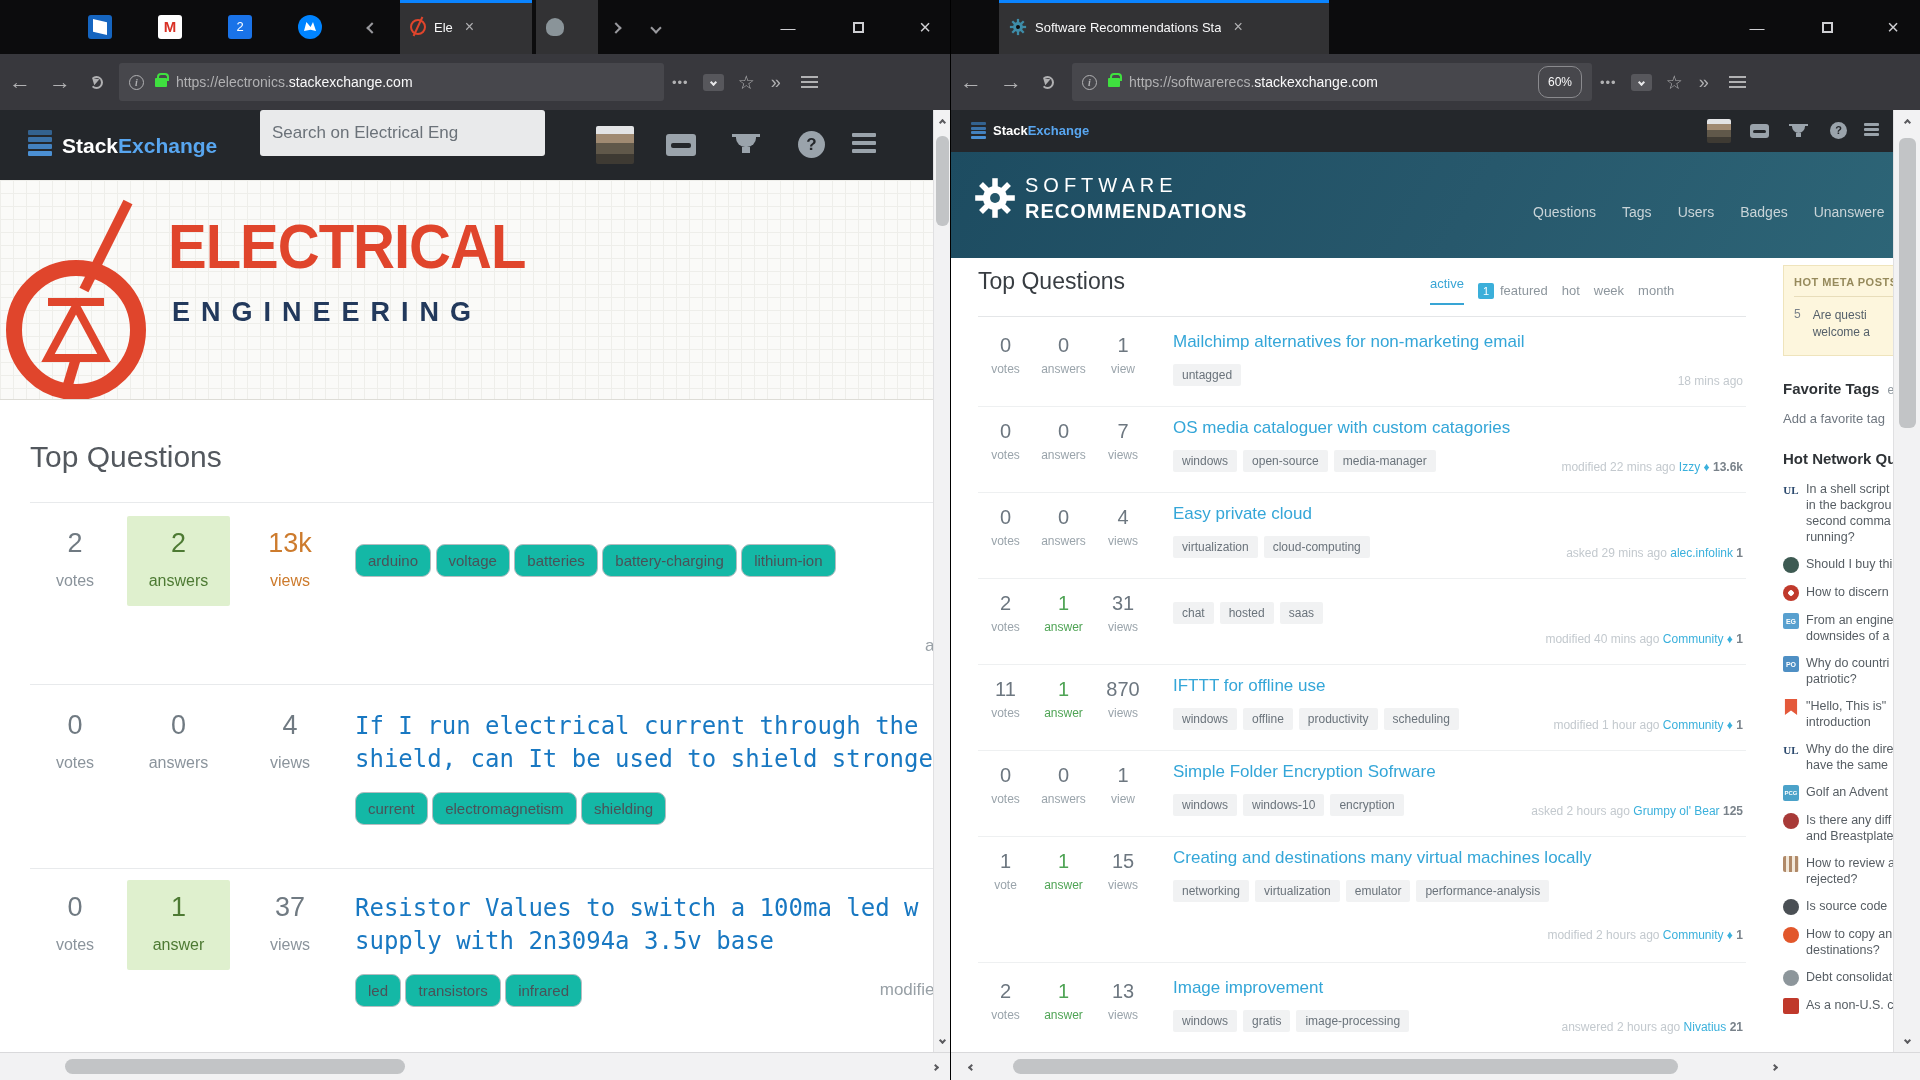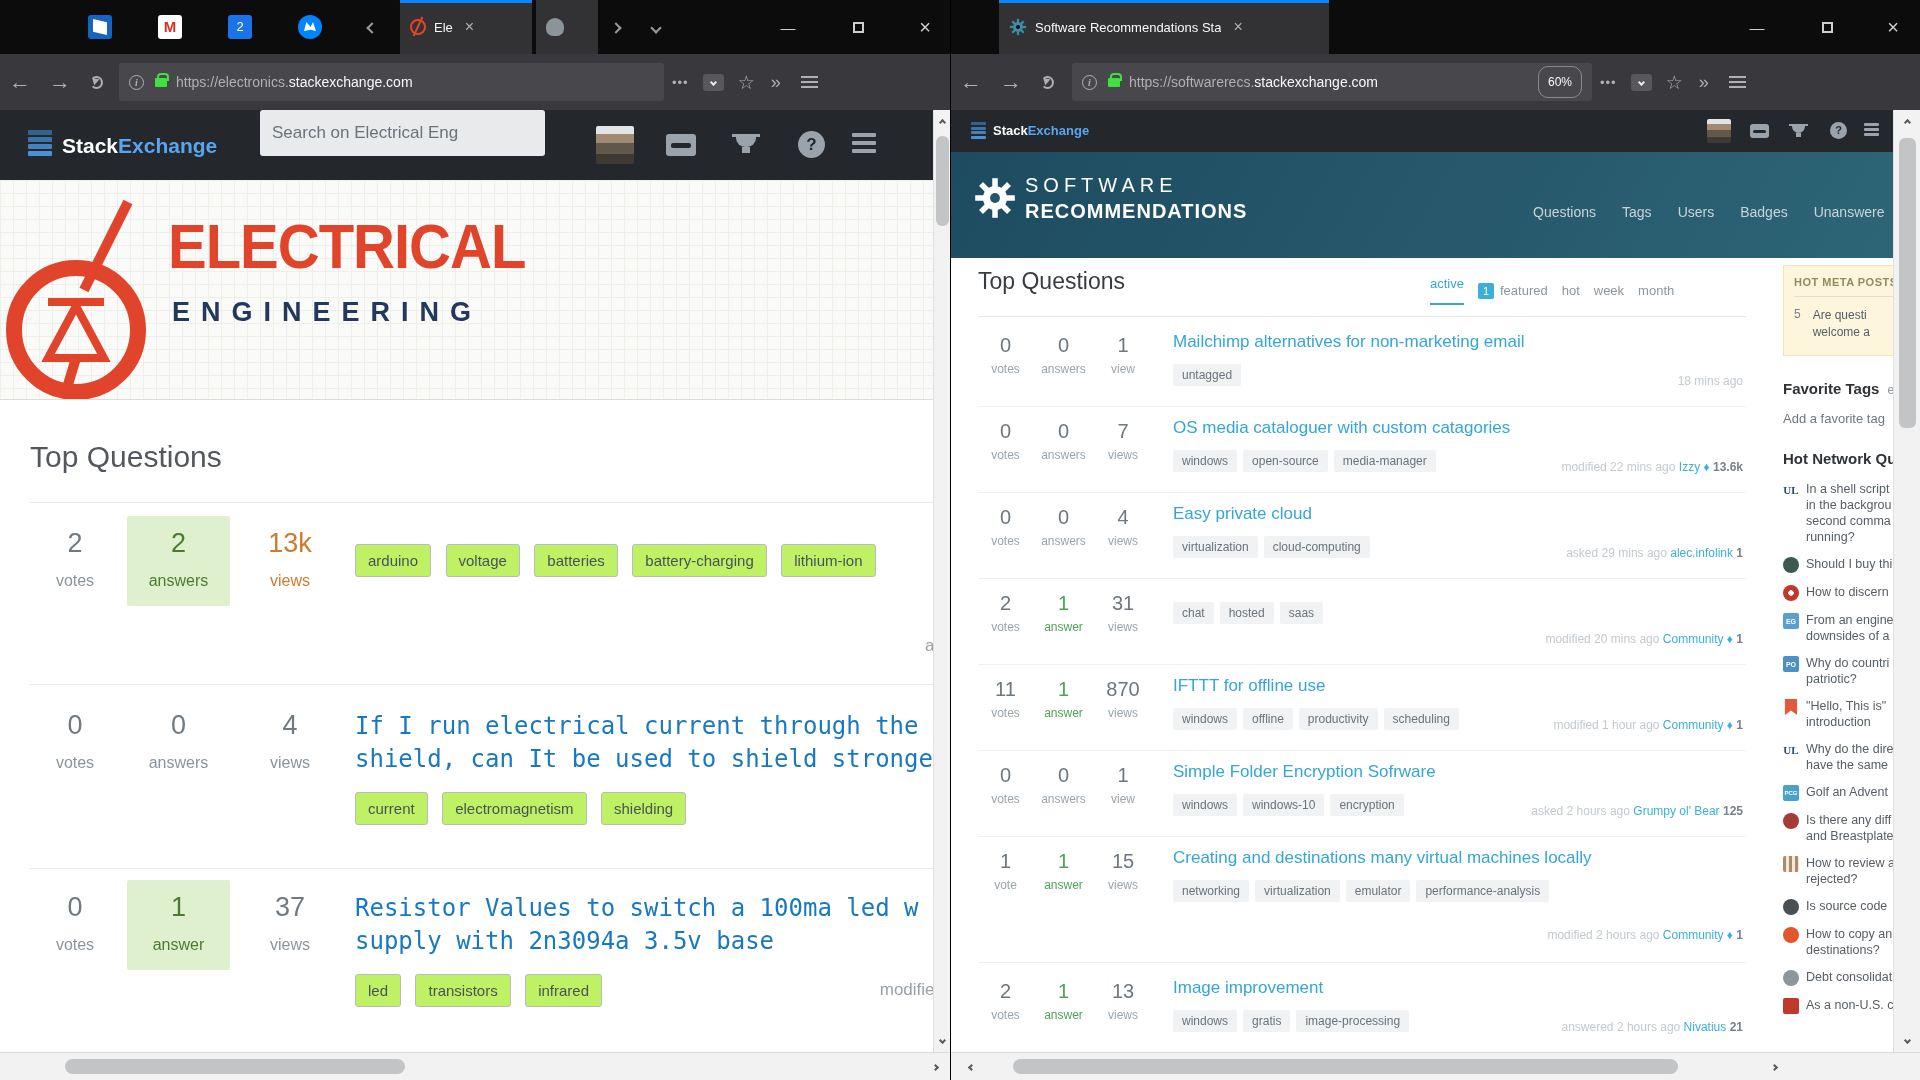--- a/index.html
+++ b/index.html
@@ -111,22 +111,22 @@
   .lst.votes { left:0; width:90px; }
   .lst.ans { left:97px; width:103px; }
   .lst.ans.green { background:#dff0ce; border-radius:2px; top:-12px; padding:12px 0 16px; }
   .lst.ans.green .n, .lst.ans.green .lb { color:#4d7a33; }
   .lst.views { left:215px; width:90px; }
   .lst.views.hot .n, .lst.views.hot .lb { color:#cd7b2d; }
   .lmain { position:absolute; left:325px; right:0; top:0; }
   .ltitle { display:block; font-size:26px; line-height:33px; color:#1878c2; white-space:nowrap; overflow:hidden; }
   .ltitle.mono { font-family:"DejaVu Sans Mono", monospace; font-size:24px; }
   .ltags { margin-top:16px; white-space:nowrap; overflow:hidden; }
-  .ltag { display:inline-block; border:1px solid #b6bcc0; border-radius:3px; padding:7px 12px;
-          margin-right:10px; font-size:15px; color:#4a5258; background:#bef264; }
+  .ltag { display:inline-block; border:1px solid #b6bcc0; border-radius:9px; padding:7px 12px;
+          font-size:15px; color:#4a5258; background:#14b8a6; }
   .lmeta { position:absolute; right:-4px; font-size:17px; color:#98a0a6; white-space:nowrap; }
 
   
   #tealhdr { position:absolute; left:0; right:27px; top:42px; height:106px;
              background:linear-gradient(120deg,#1d4c61 0%,#27586c 55%,#2d6577 100%); }
   .srname { position:absolute; left:74px; color:#fff; }
   .srnav { position:absolute; right:8px; top:52px; width:352px; display:flex; gap:26px;
            overflow:hidden; white-space:nowrap; }
   .srnav span { color:#c9d4d8; font-size:14px; flex:none; }
   .rheading { position:absolute; left:27px; top:158px; font-size:23px; color:#383d42; }
@@ -551,21 +551,21 @@
           <div class="n">1</div>
           <div class="lb">answer</div>
         </div>
       <div class="rst v3">
           <div class="n">31</div>
           <div class="lb">views</div>
         </div>
       <div class="rmain">
         <div class="rtags"><span class="rtag">chat</span><span class="rtag">hosted</span><span class="rtag">saas</span></div>
       </div>
-      <div class="rmeta"><span>modified 20 mins ago</span> <span class="m-usr">Community ♦</span> <span class="m-rep">1</span></div>
+      <div class="rmeta"><span>modified 40 mins ago</span> <span class="m-usr">Community ♦</span> <span class="m-rep">1</span></div>
     </div>
     <div class="rhr lite" style="top:554px"></div>
 
     <div class="rrow" style="top:564px">
       <div class="rst v1">
           <div class="n">11</div>
           <div class="lb">votes</div>
         </div>
       <div class="rst v2 g">
           <div class="n">1</div>

